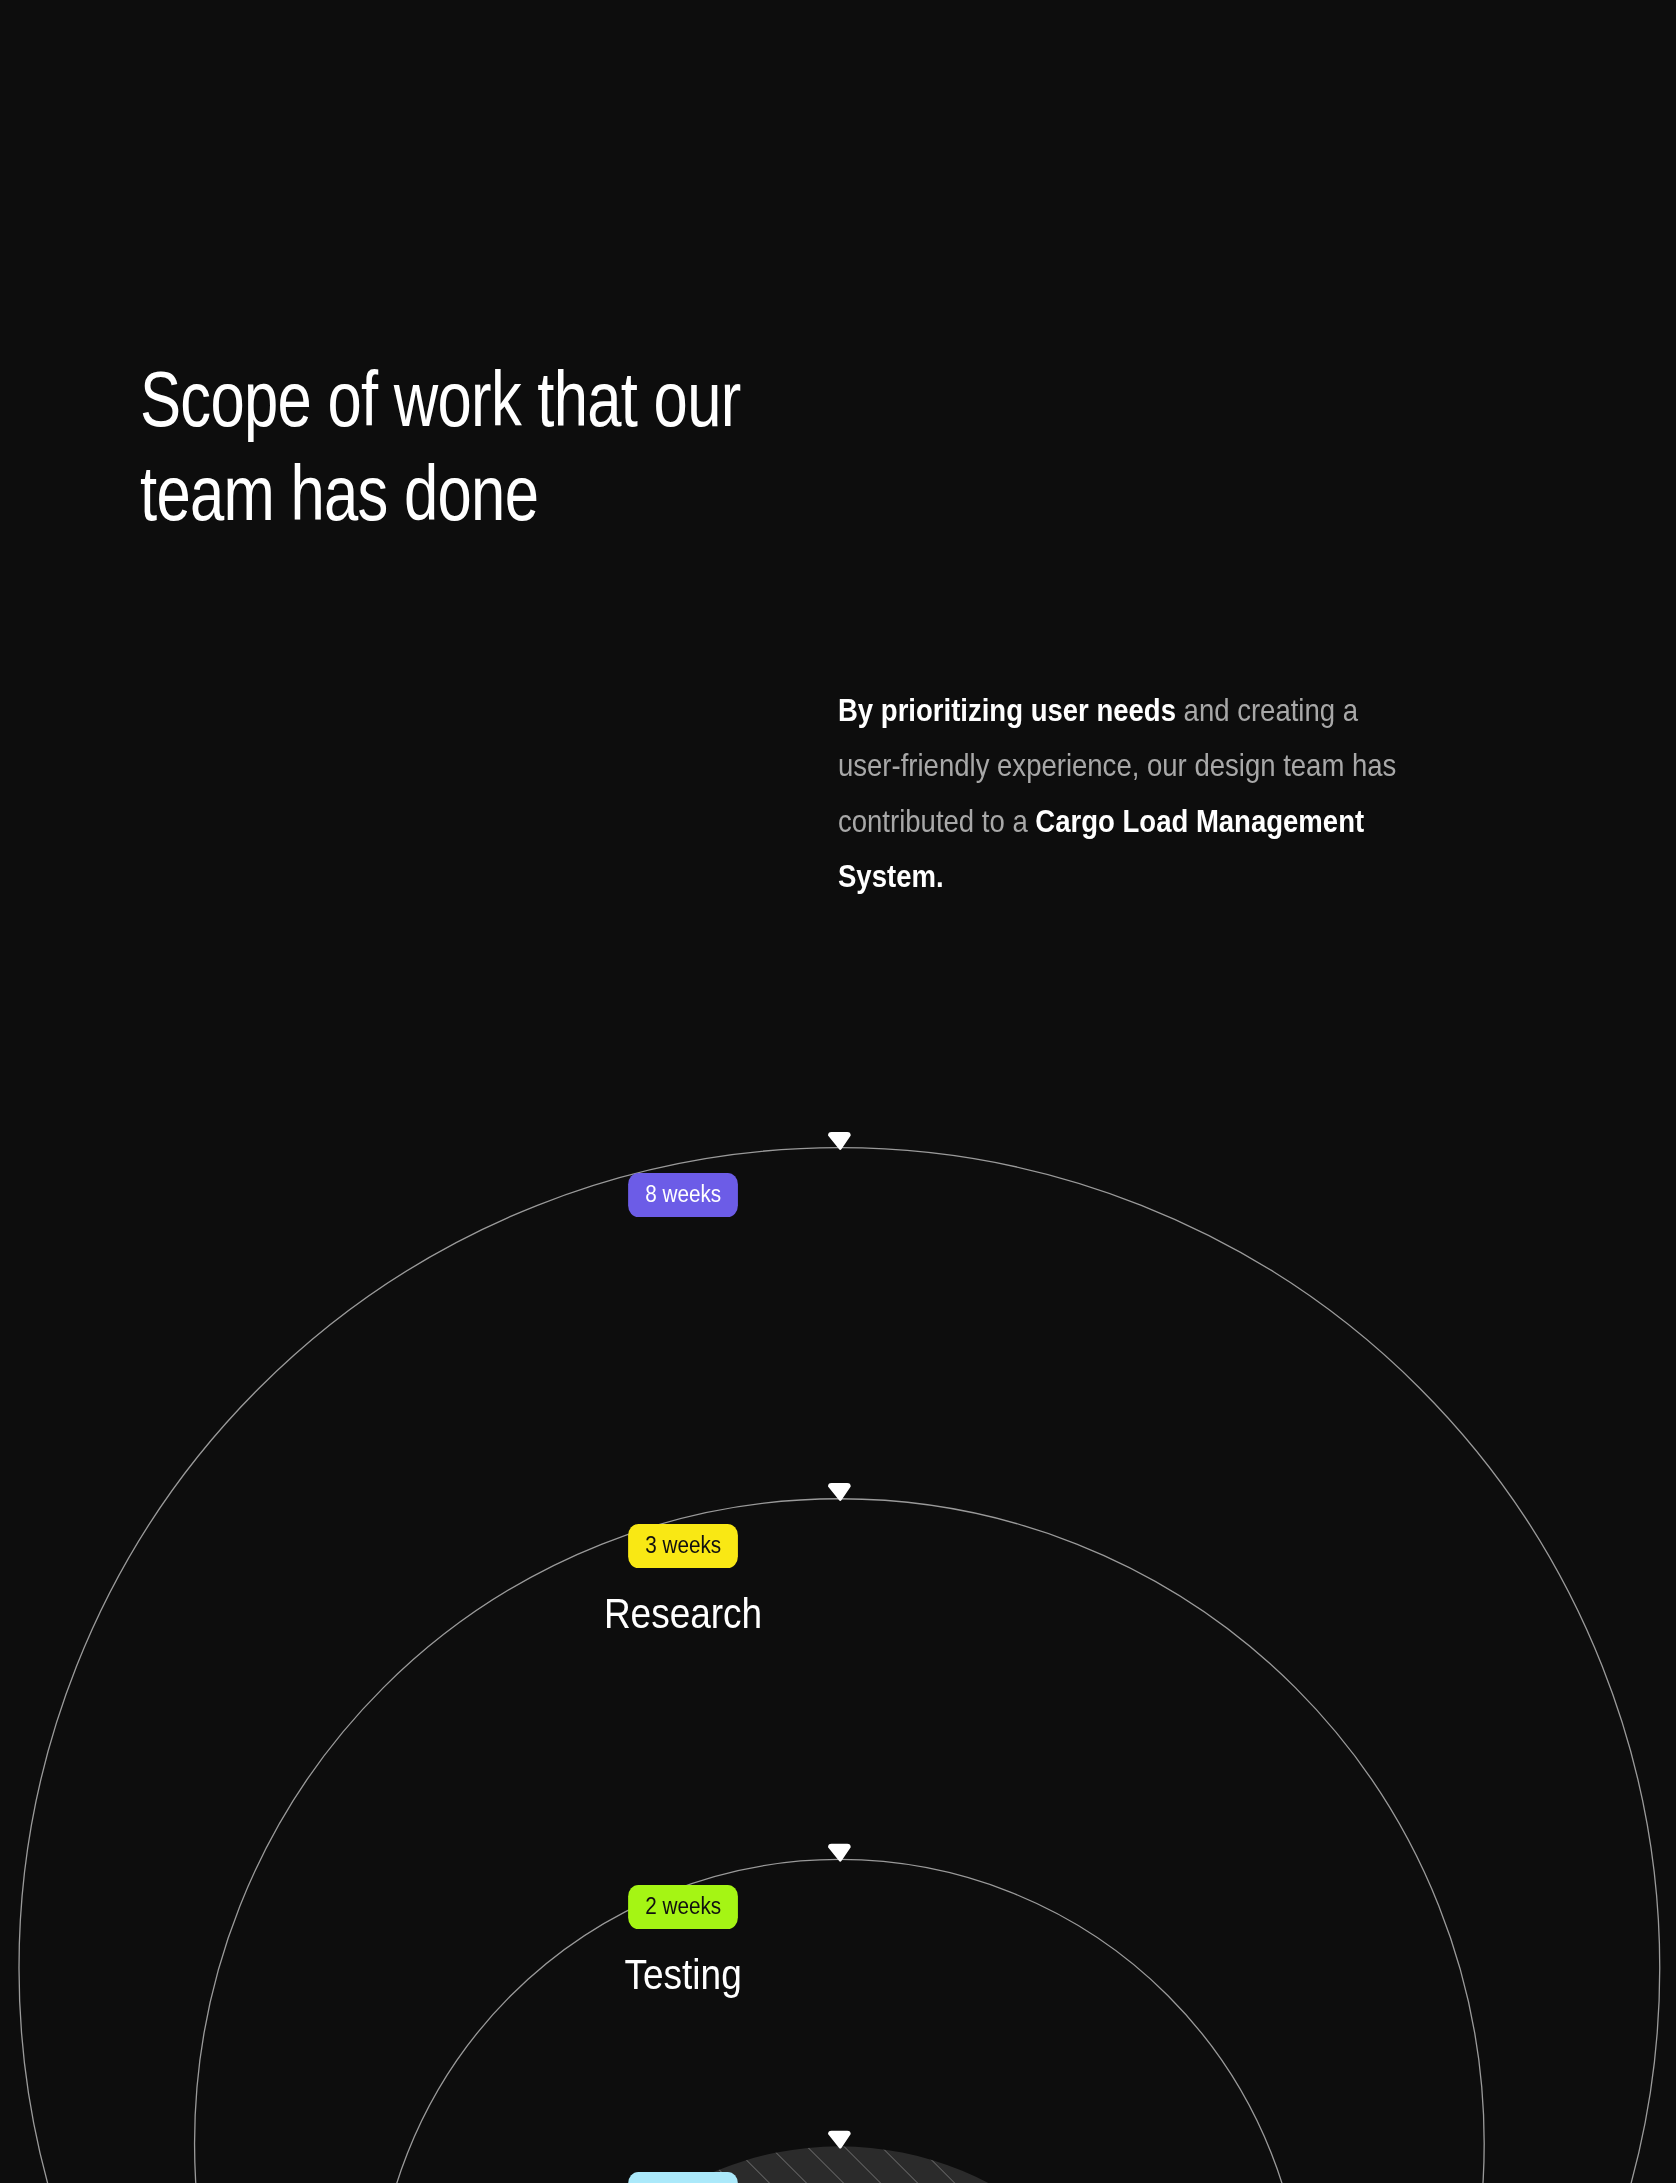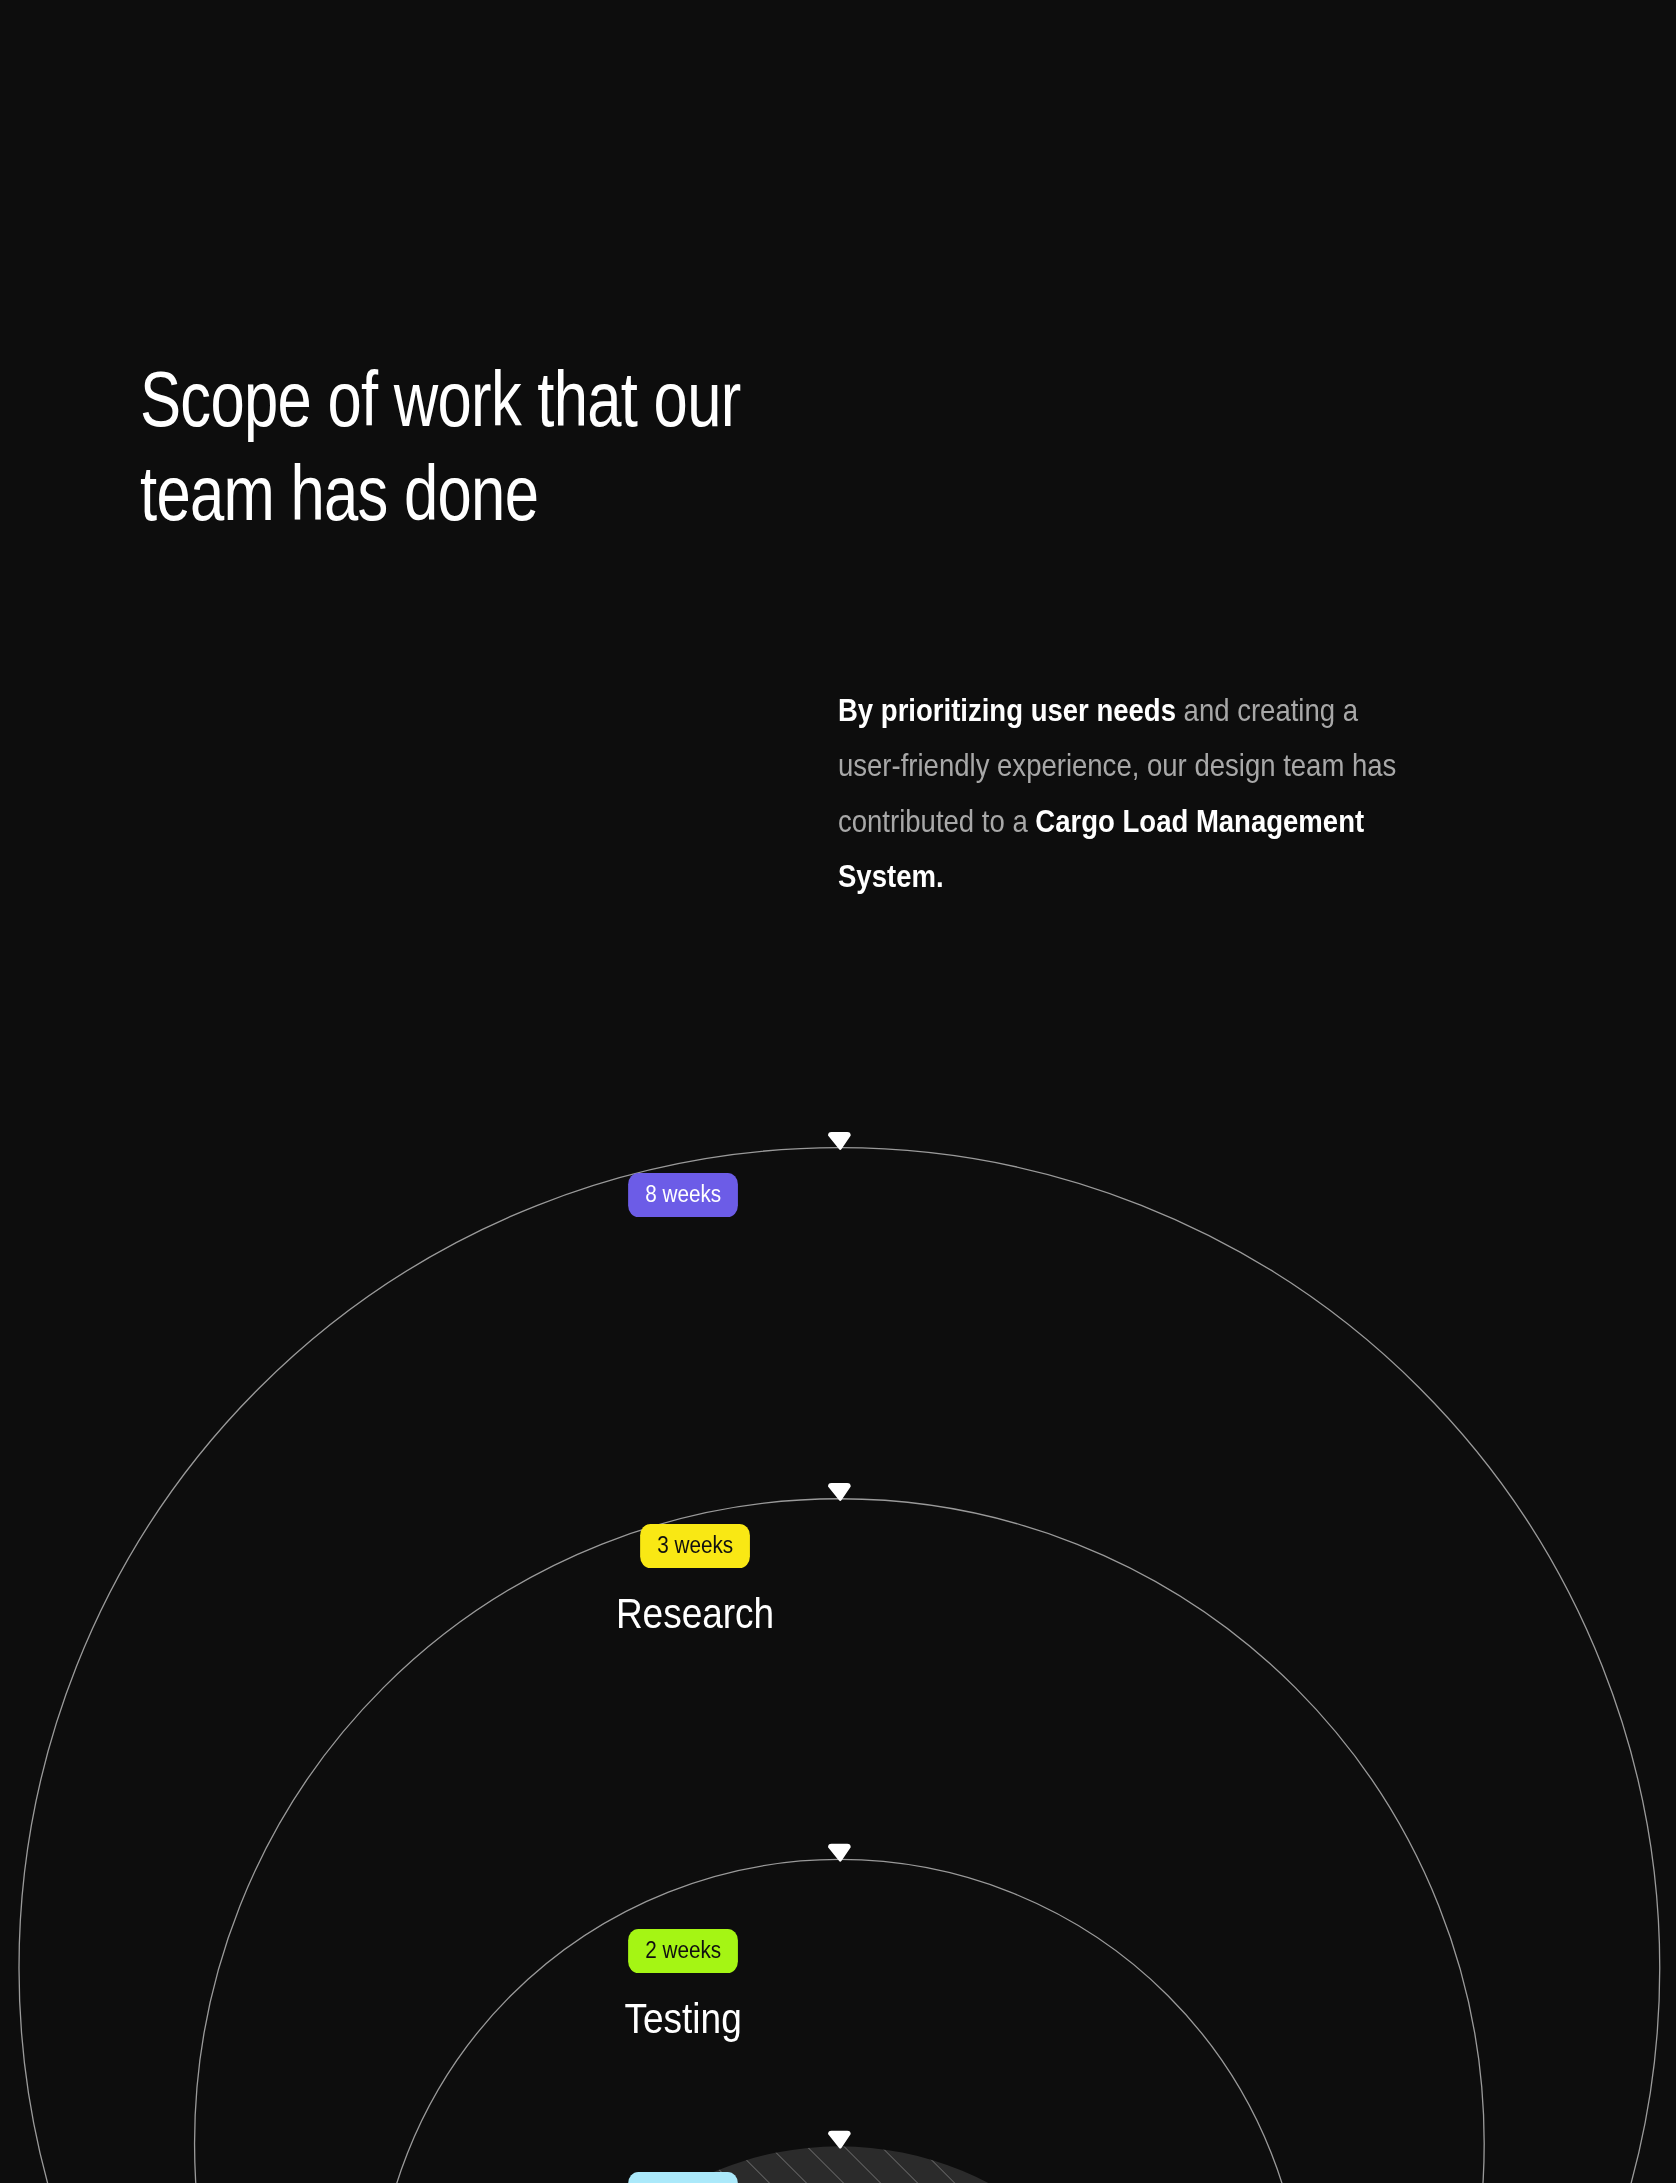--- a/index.html
+++ b/index.html
@@ -91,22 +91,22 @@
     font-size: 43px;
     line-height: 1;
     font-weight: 300;
     color: #ffffff;
     letter-spacing: 0px;
     transform: scaleX(0.86);
     display: inline-block;
   }
 
   #stage-0 { top:  70px; }
-  #stage-1 { top:  426px; margin-left: 12px; }
-  #stage-2 { top: 782px; margin-top: 44px; }
+  #stage-1 { top:  426px; }
+  #stage-2 { top: 782px; }
   #stage-3 { top: 1071px; }
 
   
   .stage .inner { display: inline-block; }
 </style>
 </head>
 <body>
 
 <h1 id="headline">Scope of work that our
 team has done</h1>

